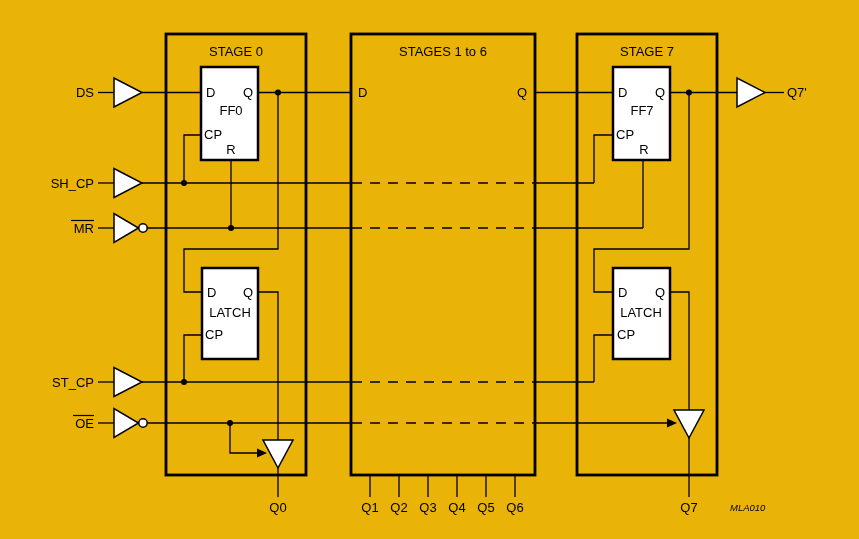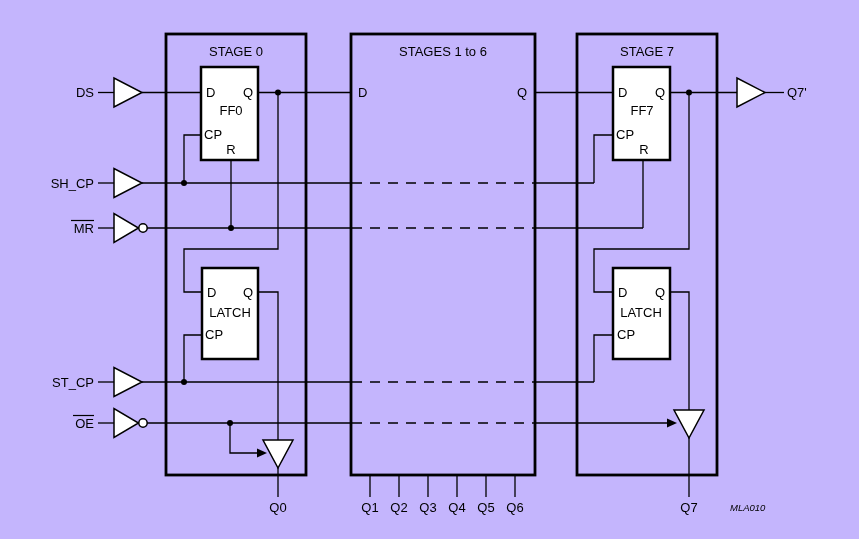--- a/index.html
+++ b/index.html
@@ -1,16 +1,16 @@
 <!DOCTYPE html>
 <html><head>
 <meta charset="utf-8">
 <style>
   html,body{margin:0;padding:0;background:#fff;}
-  .canvas{position:relative;width:859px;height:539px;background:#c4b5fd;overflow:hidden;}
+  .canvas{position:relative;width:859px;height:539px;background:#eab308;overflow:hidden;}
   svg{display:block;}
   text{font-family:"Liberation Sans","DejaVu Sans",sans-serif;font-size:13px;fill:#000;}
   text.small-note{font-size:9.5px;font-style:italic;}
   .wire{stroke:#000;stroke-width:1.3;fill:none;}
   .wire-dashed{stroke:#000;stroke-width:1.3;fill:none;stroke-dasharray:10 8;}
   .boxline{stroke:#000;stroke-width:2.8;fill:none;}
   .innerbox{stroke:#000;stroke-width:2.5;fill:#fff;}
   .buf{stroke:#000;stroke-width:1.5;fill:#fff;}
   .dot{fill:#000;stroke:none;}
   .arrow{fill:#000;stroke:none;}

